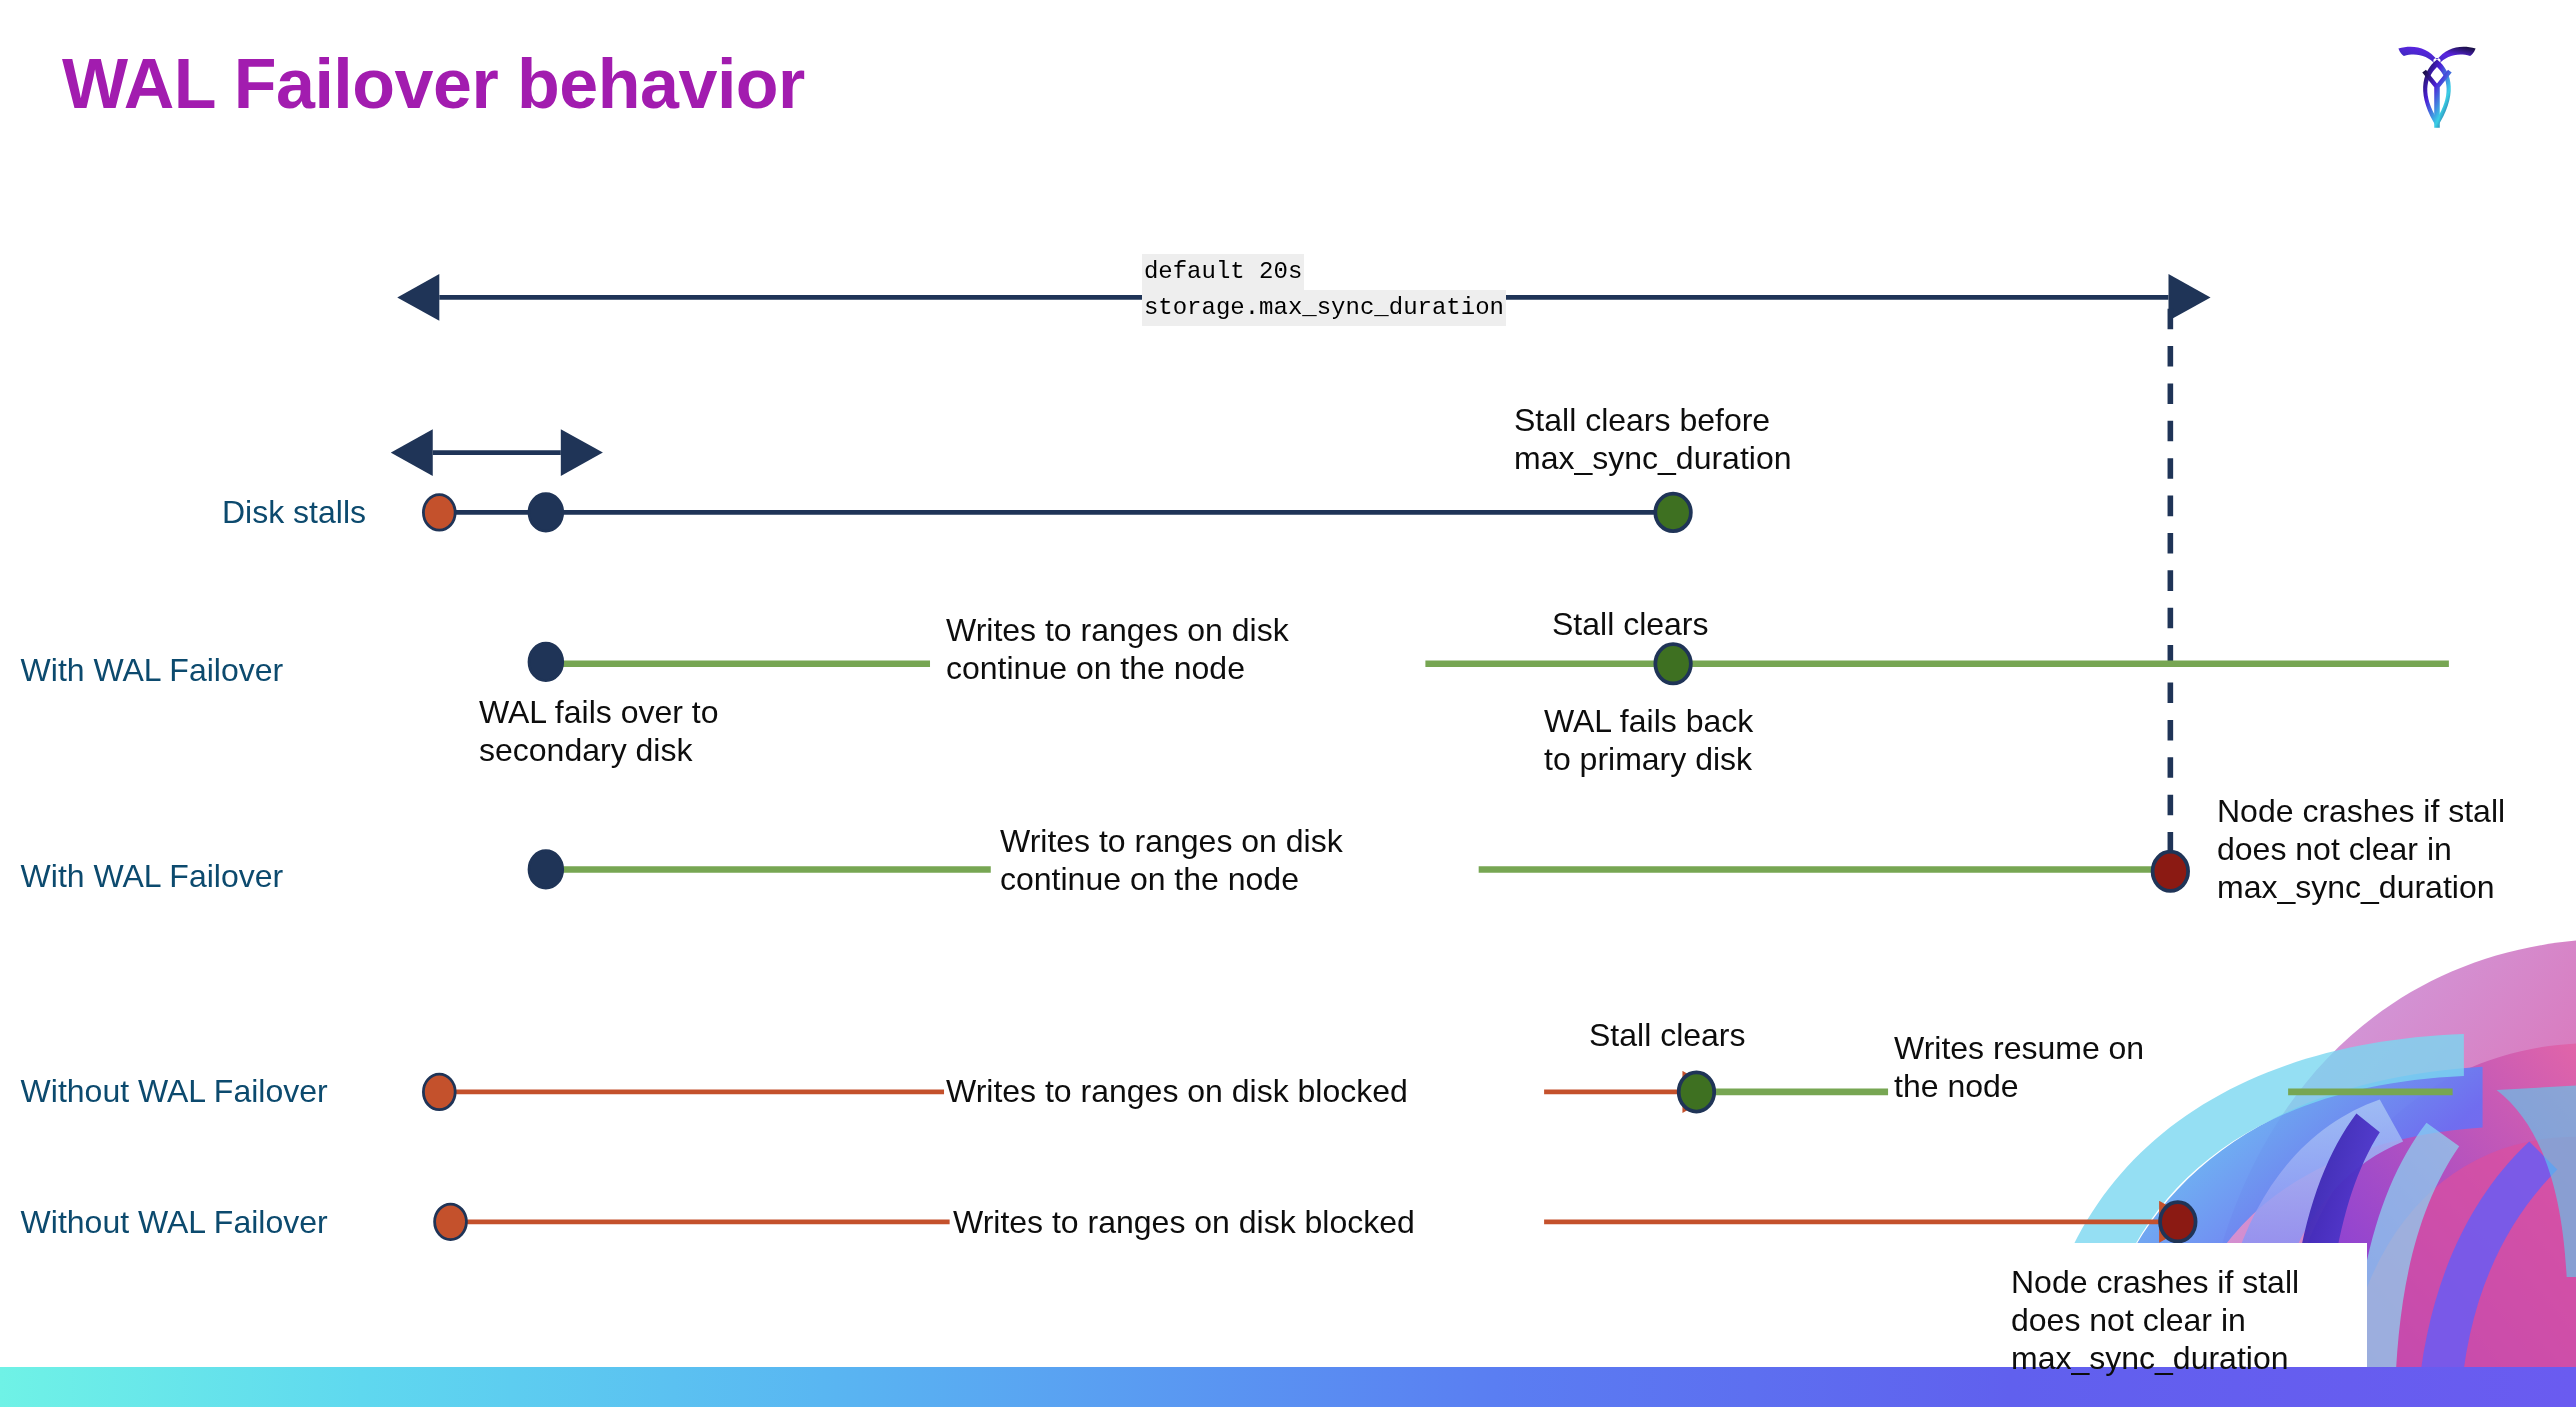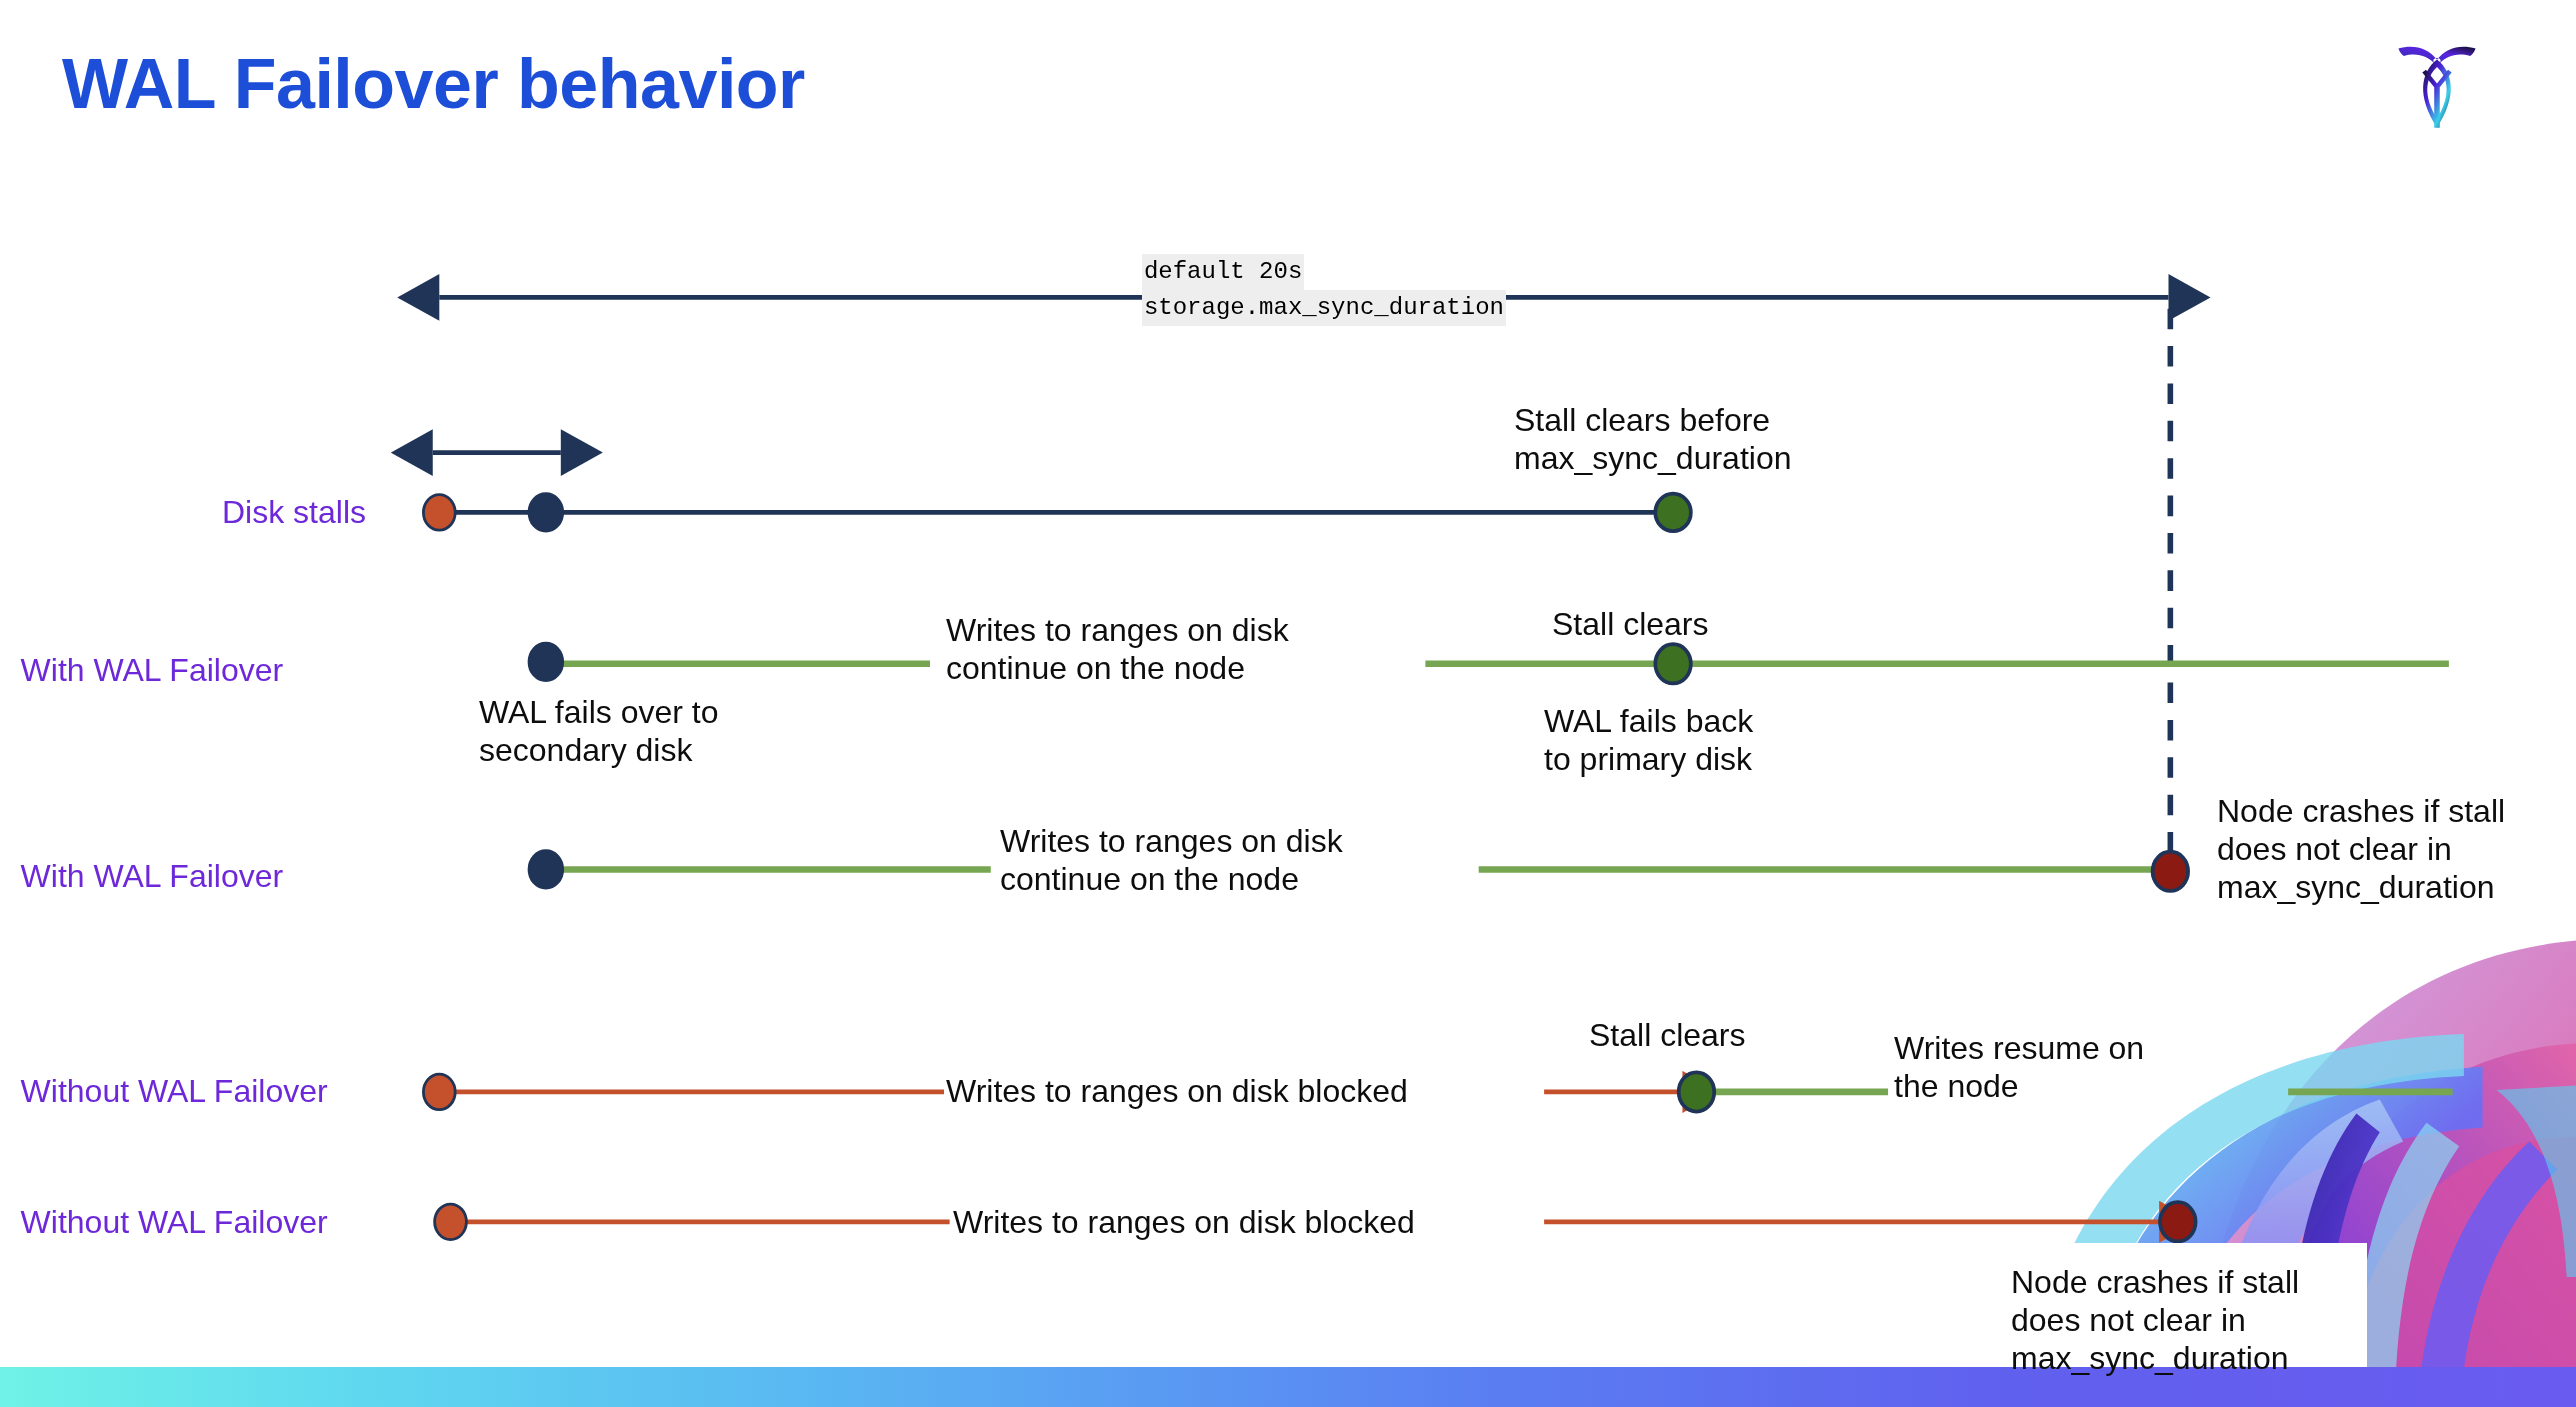--- a/index.html
+++ b/index.html
@@ -22,21 +22,21 @@
   .corner-art{
     position:absolute;right:0;bottom:0;width:598px;height:505px;
     z-index:2;pointer-events:none;
   }
   .corner-art svg{display:block;width:100%;height:100%;}
 
   
   .title{
     position:absolute;left:62px;top:49px;
     font-size:70px;font-weight:bold;letter-spacing:-0.5px;
-    color:#1d4ed8;line-height:1;
+    color:#a21caf;line-height:1;
     white-space:nowrap;
   }
 
   
   .logo{position:absolute;left:2391px;top:32px;width:92px;height:103px;}
   .logo svg{display:block;width:100%;height:100%;}
 
   
   .code-label{
     position:absolute;
@@ -47,21 +47,21 @@
   .code-label span{background:#eeeeee;display:inline-block;padding:0.9px 1.9px;}
 
   
   .dtext{
     position:absolute;color:#0d0d0d;font-size:32px;line-height:1.18;
     z-index:6;white-space:pre-line;
   }
   .dtext.center{}
   .dtext.left{text-align:left;}
   .row-label{
-    position:absolute;color:#6d28d9;font-size:32px;line-height:1.15;
+    position:absolute;color:#0c4a6e;font-size:32px;line-height:1.15;
     z-index:6;white-space:nowrap;
   }
 
   
   .diagram{position:absolute;left:0;top:0;width:2576px;height:1408px;z-index:4;}
 
   
   .callout-box{
     position:absolute;background:#ffffff;z-index:5;
   }

